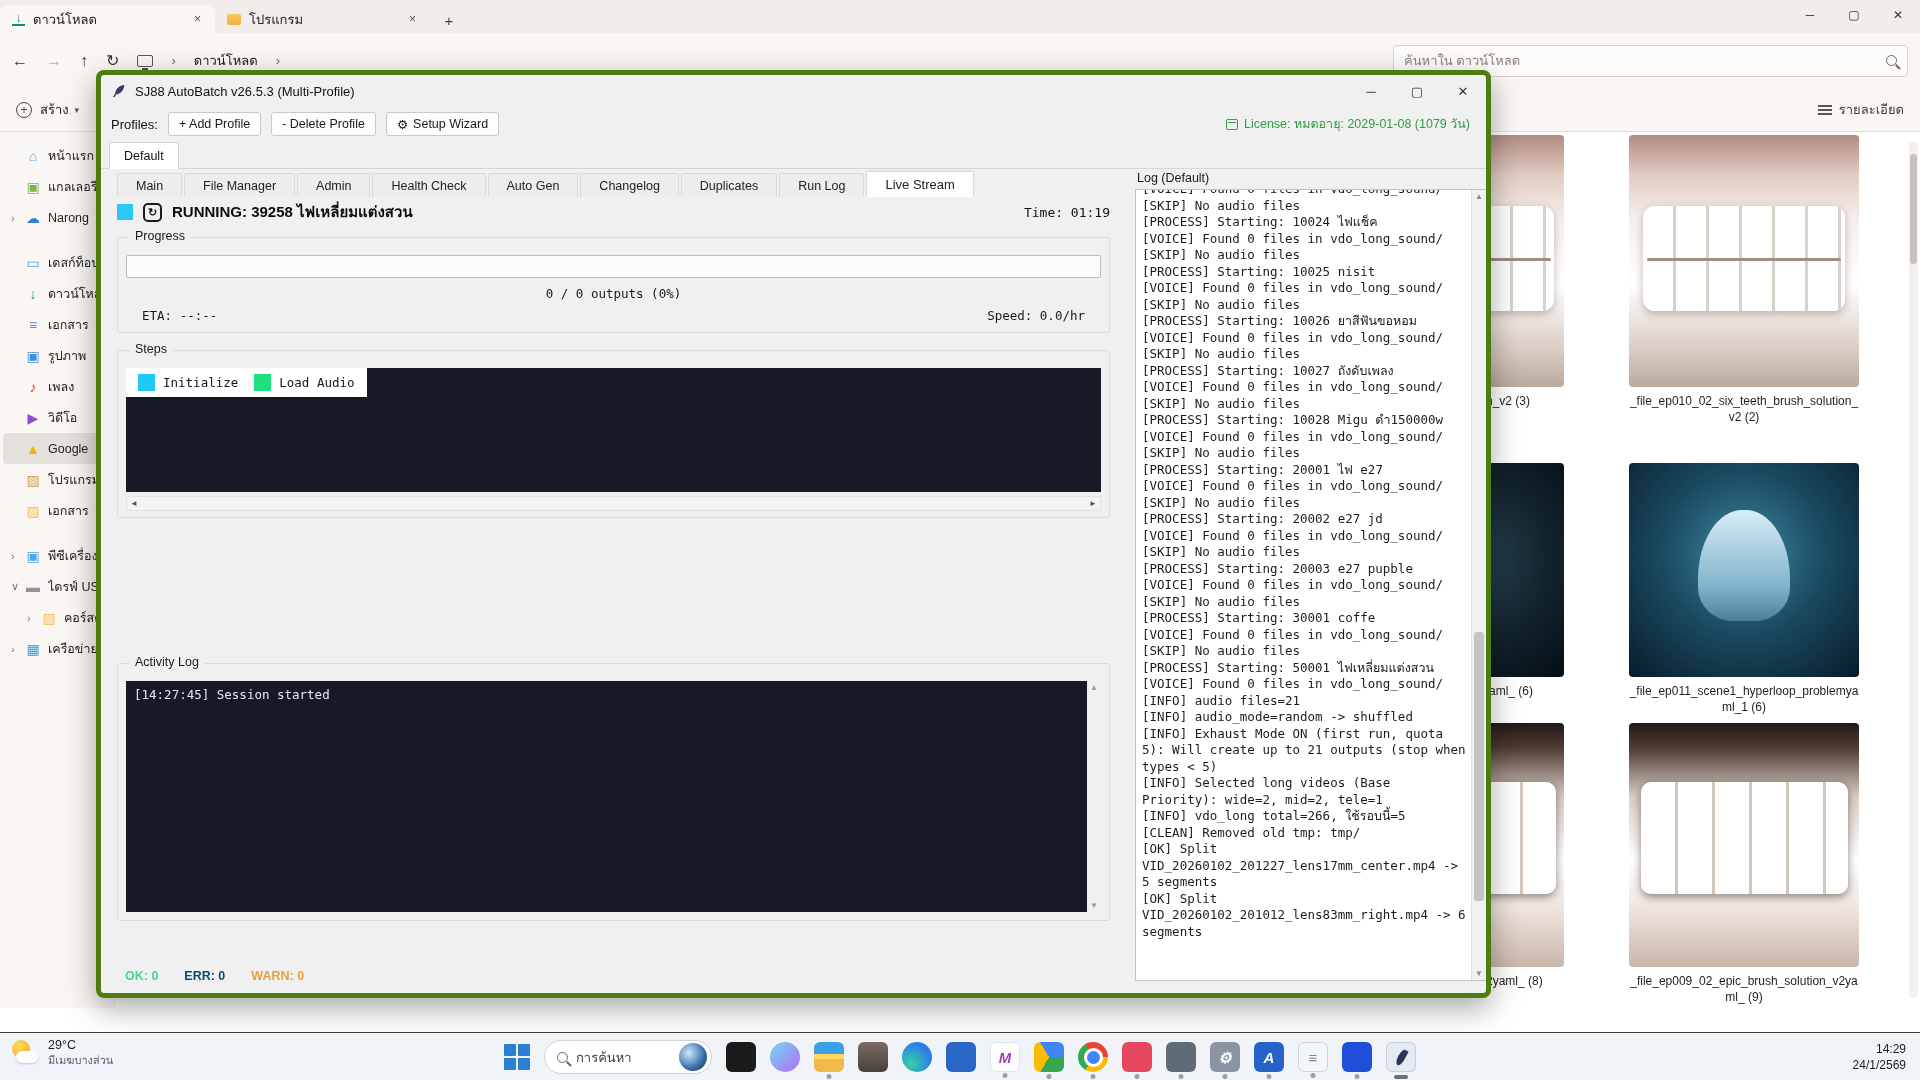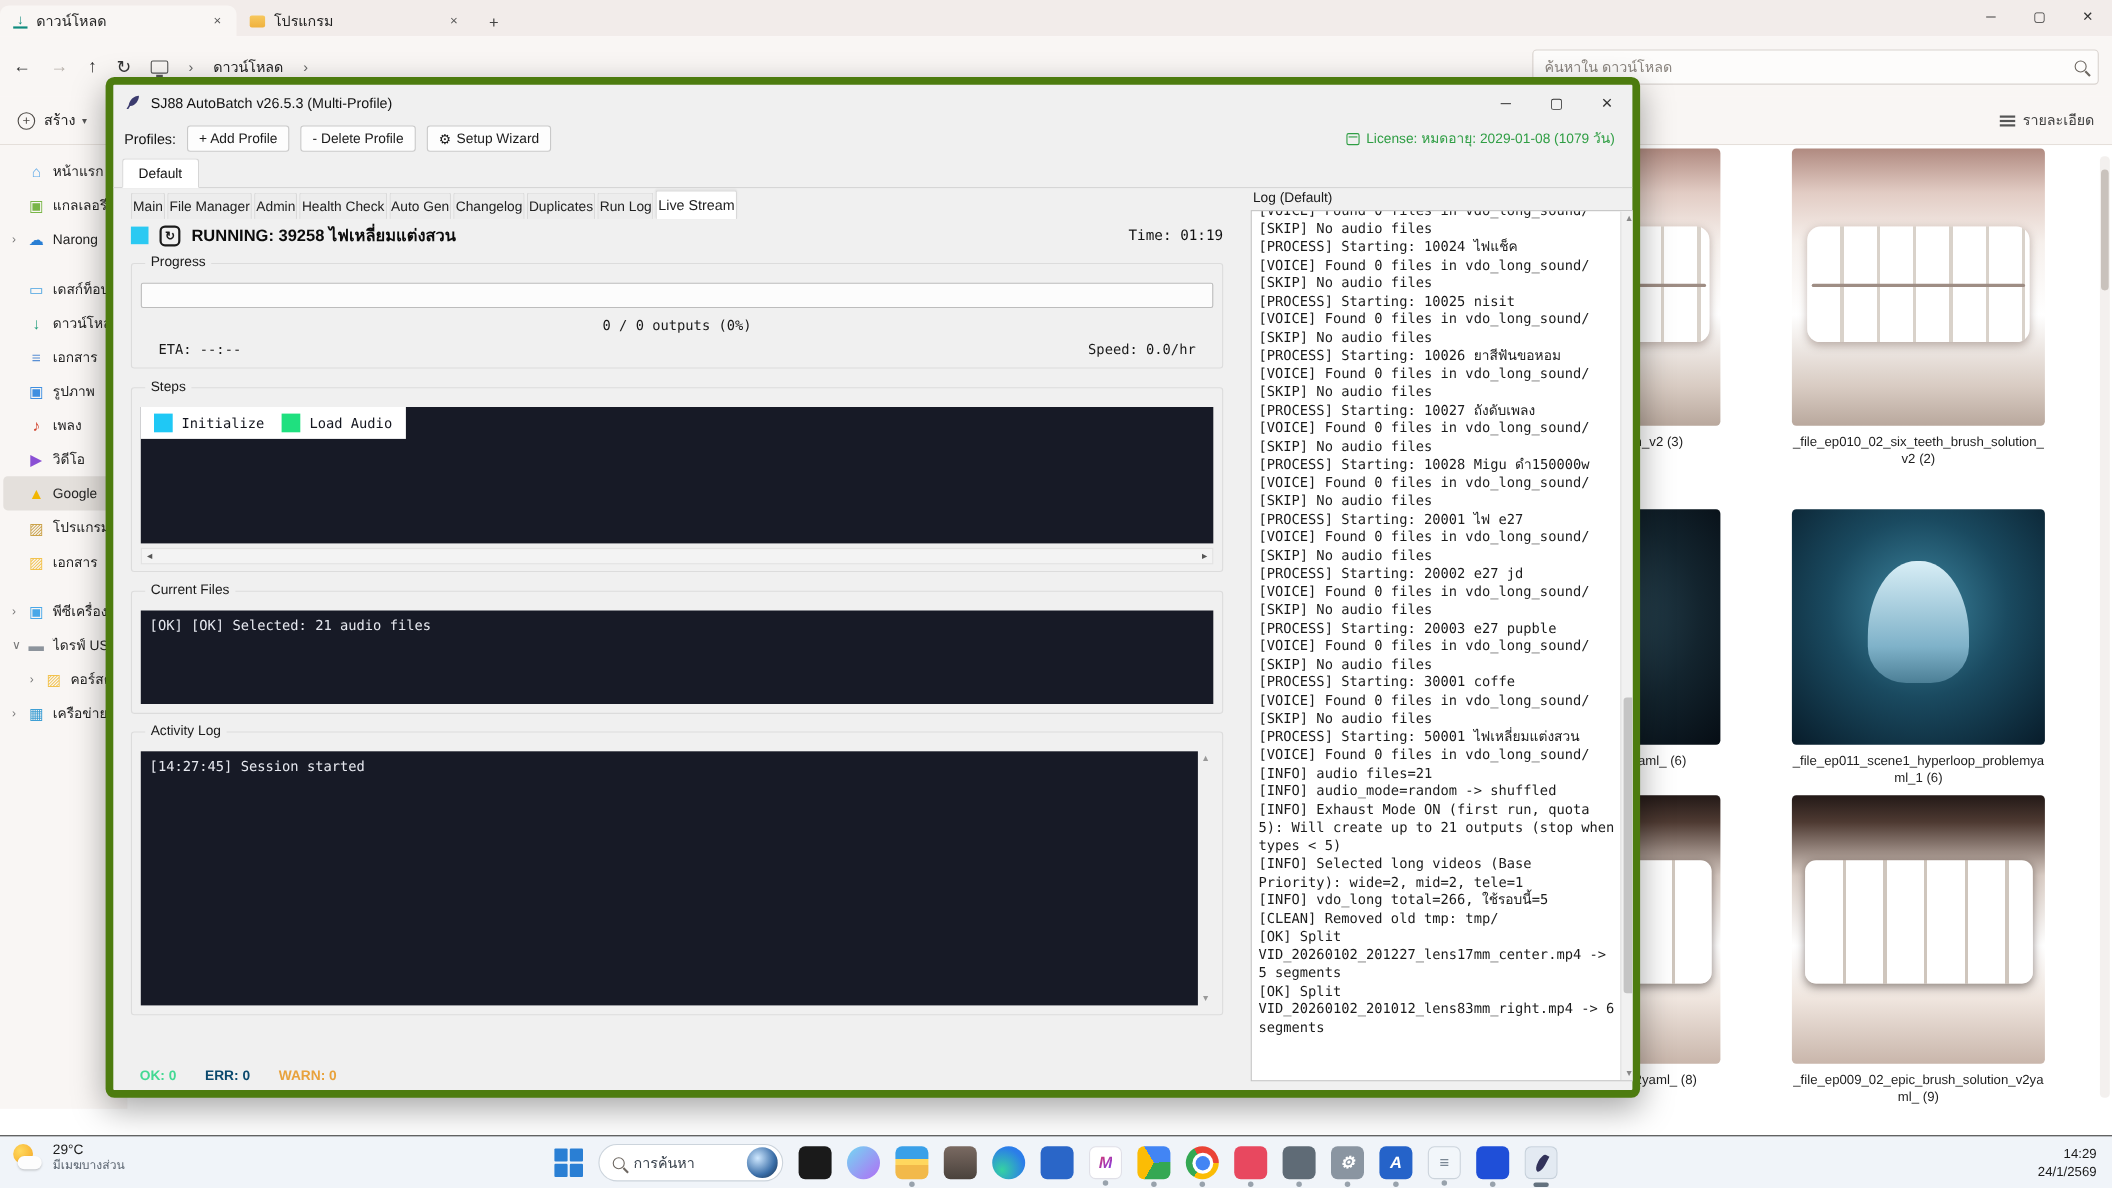--- a/index.html
+++ b/index.html
@@ -65,34 +65,34 @@
   .teeth-bottom::before{content:"";position:absolute;left:5%;right:5%;top:24%;height:46%;background:repeating-linear-gradient(90deg,#ffffff 0 34px,#cfc6bd 34px 37px);border-radius:10px;box-shadow:0 3px 9px rgba(40,25,20,.5)}
   .escroll{position:absolute;right:2px;top:10px;bottom:10px;width:9px;background:#f3f0ee;border-radius:4px}
   .escroll::before{content:"";position:absolute;left:1px;right:1px;top:12px;height:110px;background:#c9c2bc;border-radius:4px}
   .statusbar{position:absolute;left:0;right:0;bottom:0;height:24px;background:#f7f4f2;border-top:1px solid #e4dfda;display:flex;align-items:center;padding:0 14px;font-size:12px;color:#3c3c3c;gap:14px}
   .statusbar .sep{width:1px;height:14px;background:#cfc9c4}
   .sb-icons{margin-left:auto;display:flex;gap:16px;align-items:center}
   .sb-bars{width:13px;height:9px;border-top:2px solid #666;border-bottom:2px solid #666}
   .sb-sq{width:11px;height:11px;border:1.6px solid #666;border-radius:2px}
 
   
-  .appwin{position:absolute;left:96px;top:70px;width:1395px;height:928px;background:#f0f0f0;border:7px solid #4d7c0f;border-radius:8px;box-shadow:0 10px 30px rgba(0,0,0,.35);z-index:5;overflow:hidden}
+  .appwin{position:absolute;left:96px;top:70px;width:1395px;height:928px;background:#f0f0f0;border:5px solid #4d7c0f;border-radius:8px;box-shadow:0 10px 30px rgba(0,0,0,.35);z-index:5;overflow:hidden}
   .a-title{position:absolute;left:0;top:0;right:0;height:32px;display:flex;align-items:center;padding-left:10px;gap:8px;font-size:13px;color:#111}
   .a-controls{margin-left:auto;display:flex;height:32px}
   .awc{width:46px;display:flex;align-items:center;justify-content:center;color:#333;font-size:13px}
   .quill{width:16px;height:16px;flex:none}
   .a-toolbar{position:absolute;left:0;top:32px;right:0;height:34px;display:flex;align-items:center;padding:0 10px;gap:10px;font-size:13px;color:#111}
   .abtn{height:24px;padding:0 10px;background:#fdfdfd;border:1px solid #c9c9c9;border-radius:3px;font-size:12.5px;color:#1a1a1a;display:inline-flex;align-items:center;gap:5px}
   .license{margin-left:auto;color:#2f9e44;font-size:12.5px;display:flex;align-items:center;gap:6px;padding-right:6px}
   .cal-ic{width:12px;height:11px;border:1.4px solid #2f9e44;border-radius:2px;position:relative}
   .cal-ic::after{content:"";position:absolute;left:1px;right:1px;top:2px;height:1.6px;background:#2f9e44}
   .profilebar{position:absolute;left:0;top:66px;right:0;height:28px;border-bottom:1px solid #d6d6d6;padding-left:8px}
   .ptab{display:inline-flex;align-items:center;height:27px;padding:0 14px;background:#fff;border:1px solid #d6d6d6;border-bottom:1px solid #fff;border-radius:3px 3px 0 0;font-size:12.5px;color:#111;margin-top:1px}
   .apptabs{position:absolute;left:16px;top:96px;right:16px;height:26px;display:flex;align-items:flex-end}
-  .atab{height:24px;display:flex;align-items:center;padding:0 1px;font-size:12.5px;color:#222;border:1px solid #d9d9d9;border-bottom:none;background:#ededed;margin-right:2px;border-radius:2px 2px 0 0}
+  .atab{height:24px;display:flex;align-items:center;padding:0 18px;font-size:12.5px;color:#222;border:1px solid #d9d9d9;border-bottom:none;background:#ededed;margin-right:2px;border-radius:2px 2px 0 0}
   .atab.active{background:#fff;height:26px;font-size:13px;box-shadow:0 -1px 2px rgba(0,0,0,.06)}
   
   .runrow{position:absolute;left:16px;top:126px;width:993px;height:22px;display:flex;align-items:center;gap:10px}
   .run-sq{width:16px;height:16px;background:#2bc9f2;flex:none}
   .run-ic{width:19px;height:19px;border:2px solid #1b1b1b;border-radius:5px;display:flex;align-items:center;justify-content:center;font-size:11px;font-weight:bold;color:#1b1b1b;flex:none}
   .run-text{font-size:15px;font-weight:bold;color:#0c0c0c}
   .time-label{margin-left:auto;font-family:"DejaVu Sans Mono",monospace;font-size:13px;color:#111}
   .gbox{position:absolute;left:16px;width:993px;border:1px solid #dcdcdc;border-radius:3px;background:#f0f0f0}
   .gbox>.glabel{position:absolute;top:-9px;left:12px;background:#f0f0f0;padding:0 5px;font-size:12.5px;color:#1a1a1a}
   .box-progress{top:162px;height:96px}
@@ -427,26 +427,20 @@
               <span>Load Audio</span>
             </span>
         </div>
       </div>
       <div class="hscroll">
         <span>◄</span>
         <span>►</span>
       </div>
     </div>
 
-    <div class="gbox box-current">
-      <span class="glabel">Current Files</span>
-      <div class="cur-dark">
-        <span>[OK] [OK] Selected: 21 audio files</span>
-      </div>
-    </div>
 
     <div class="gbox box-activity">
       <span class="glabel">Activity Log</span>
       <div class="act-inner">
         <div class="act-dark">
           <span>[14:27:45] Session started</span>
         </div>
         <div class="act-scroll">
           <span>▲</span>
           <span>▼</span>

